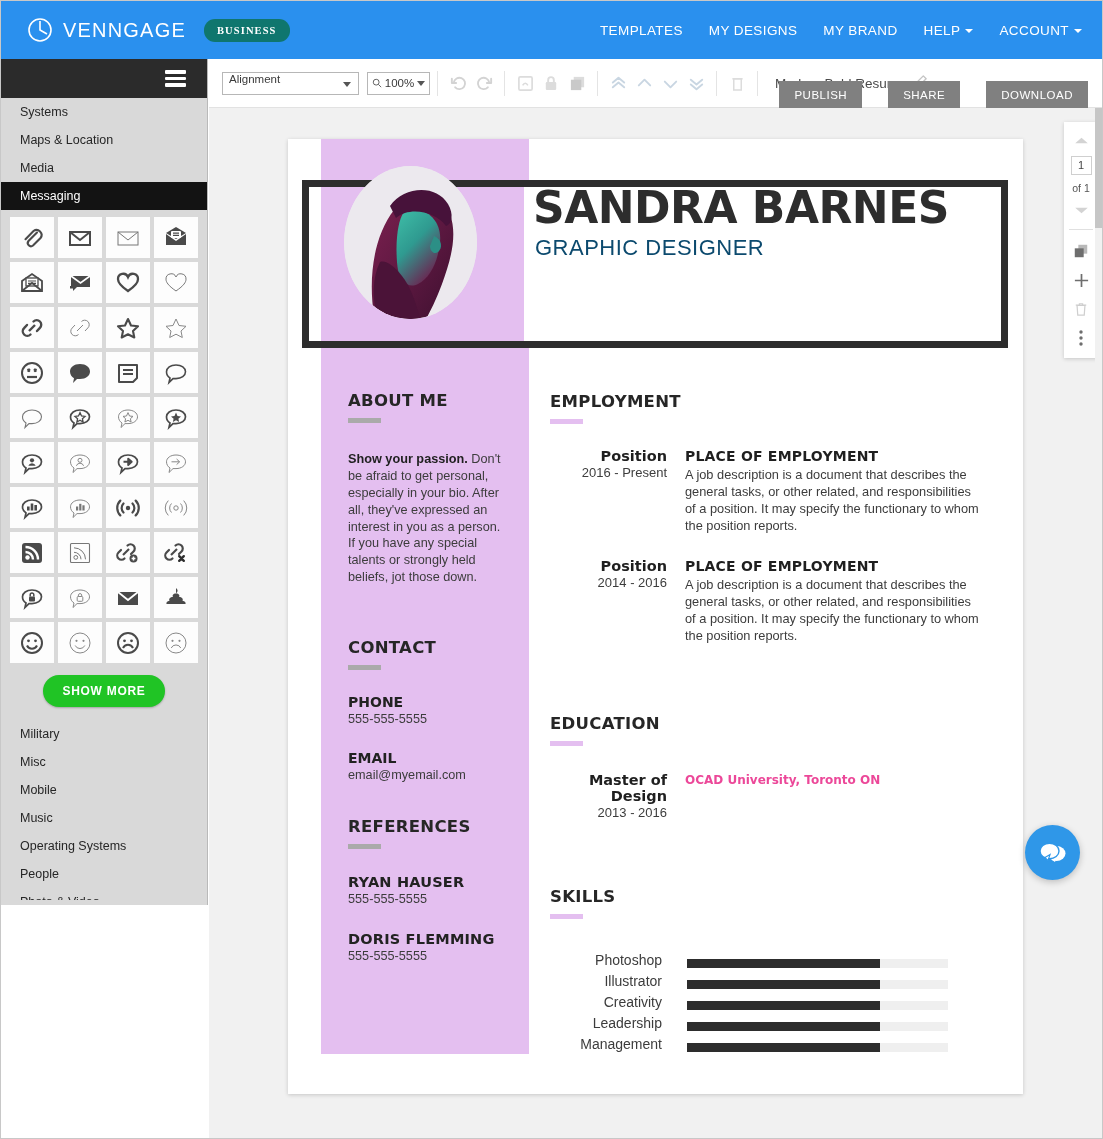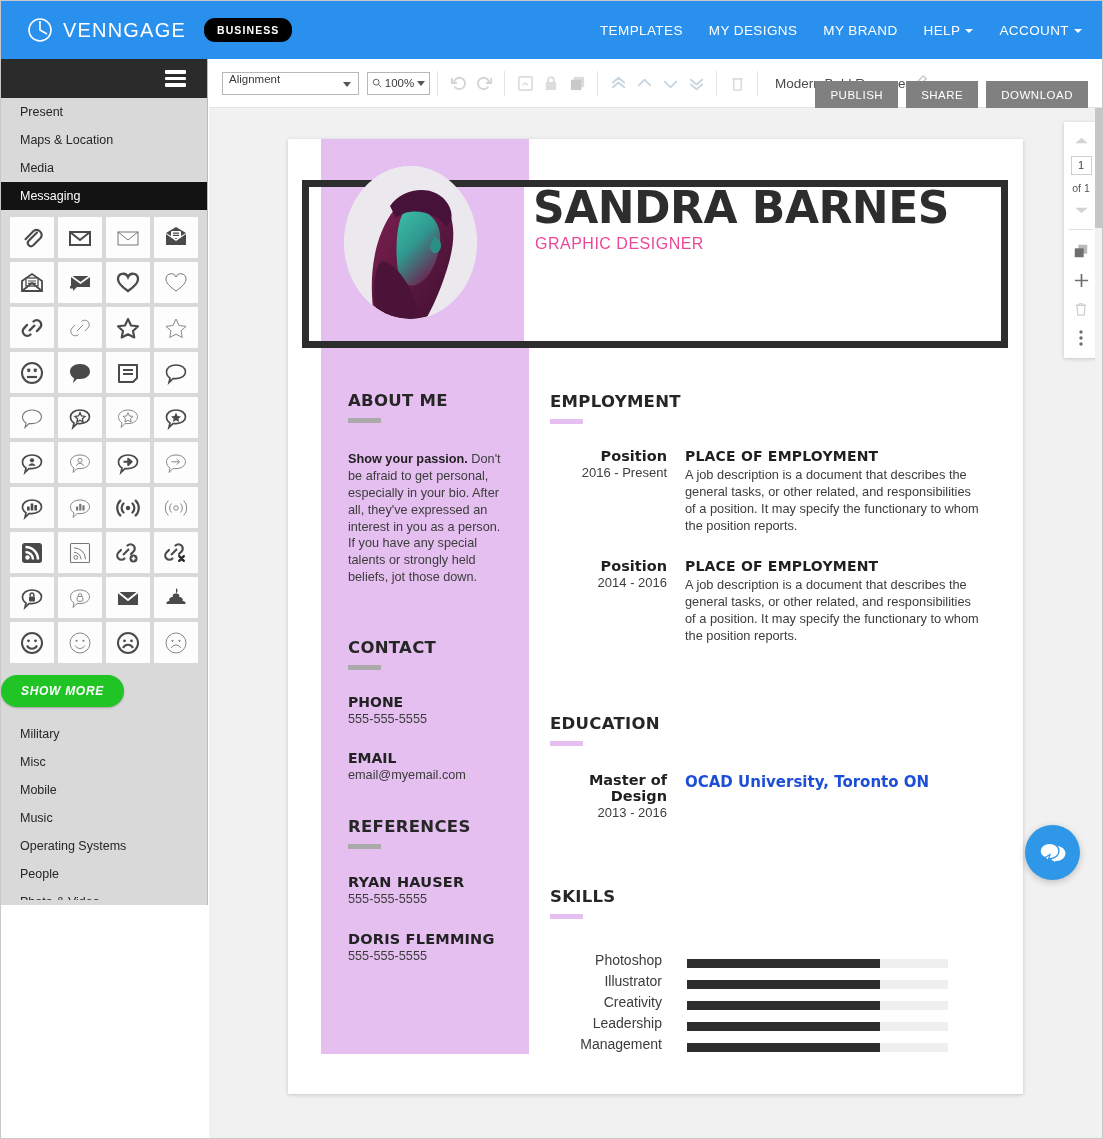--- a/index.html
+++ b/index.html
@@ -24,23 +24,23 @@
     background: #2a90ee;
     display: flex; align-items: center;
   }
   .brand { display: flex; align-items: center; margin-left: 26px; }
   .brand-mark { width: 26px; height: 26px; }
   .brand-name {
     color: #ffffff; font-size: 20px; letter-spacing: 1.2px;
     margin-left: 10px; font-weight: 400;
   }
   .brand-badge {
-    margin-left: 18px; background: #000000; color: #ffffff;
+    margin-left: 18px; background: #0f766e; color: #ffffff;
     font-size: 10.5px; letter-spacing: 1.1px; font-weight: 700;
-    padding: 6px 13px; border-radius: 11px;
+    padding: 6px 13px; border-radius: 11px; font-family: Liberation Serif, serif;
   }
   .topnav-right {
     margin-left: auto; margin-right: 22px;
     display: flex; align-items: center; gap: 26px;
   }
   .topnav-link {
     color: #ffffff; font-size: 13.5px; letter-spacing: .4px;
     white-space: nowrap; cursor: pointer;
   }
   .caret-down {
@@ -78,21 +78,21 @@
     display: grid; grid-template-columns: repeat(4, 1fr);
     gap: 4px; padding: 7px 9px 6px 9px; background: #d9d9d9;
   }
   .icon-cell {
     background: #fdfdfd; height: 41px;
     display: flex; align-items: center; justify-content: center;
     cursor: pointer;
   }
   .icon-cell svg { display: block; }
 
-  .showmore-wrap { padding: 6px 0 13px 0; background: #d9d9d9; font-style: italic; }
+  .showmore-wrap { padding: 6px 0 13px 0; text-align: center; background: #d9d9d9; }
   .showmore {
     display: inline-block; background: #20c425; color: #ffffff;
     font-size: 12px; font-weight: 700; letter-spacing: .7px;
     padding: 9px 20px; border-radius: 17px; cursor: pointer;
     box-shadow: 0 1px 2px rgba(0,0,0,.25);
   }
   .cat-list-lower .cat-item { height: 28px; line-height: 28px; }
   .cat-cut { overflow: hidden; height: 12px; }
 
   
@@ -124,21 +124,21 @@
     width: 26px; height: 26px; display: flex;
     align-items: center; justify-content: center; cursor: pointer;
   }
   .doc-title {
     font-size: 13.5px; color: #4a4a4a; margin-left: 10px; white-space: nowrap;
   }
   .doc-edit { margin-left: 7px; cursor: pointer; }
 
   .actionbar {
     position: absolute; right: 14px; top: 80px;
-    display: flex; gap: 8px;
+    display: flex; gap: 26px;
   }
   .action-btn {
     background: #808080; color: #ffffff; font-size: 11.5px;
     letter-spacing: .5px; padding: 8px 15px; cursor: pointer;
     border: none;
   }
 
   
   .canvas-area {
     position: absolute; left: 208px; top: 107px;
@@ -198,21 +198,21 @@
     overflow: hidden; background: #ece9ee;
   }
   .r-name {
     position: absolute; left: 245px; top: 43px;
     font-family: "DejaVu Sans", sans-serif;
     font-size: 44px; font-weight: 700; letter-spacing: -.5px;
     color: #2d2d2d; white-space: nowrap;
   }
   .r-role {
     position: absolute; left: 247px; top: 96px;
-    font-size: 16px; color: #ec4899; letter-spacing: .5px;
+    font-size: 22px; color: #0c4a6e; letter-spacing: .5px;
   }
 
   .sec-head {
     font-family: "DejaVu Sans", sans-serif;
     font-weight: 700; font-size: 16.5px; color: #262626;
     letter-spacing: .3px;
   }
   .sec-rule-grey { width: 33px; height: 5px; background: #aaaaaa; margin-top: 8px; }
   .sec-rule-pink { width: 33px; height: 5px; background: #e4bff0; margin-top: 8px; }
 
@@ -255,21 +255,21 @@
   .r-education { position: absolute; left: 262px; top: 575px; width: 430px; }
   .edu-row { display: flex; margin-top: 26px; }
   .edu-left { width: 135px; text-align: right; padding-right: 18px; flex: none; }
   .edu-deg {
     font-family: "DejaVu Sans", sans-serif; font-weight: 700;
     font-size: 14.5px; color: #1f1f1f;
   }
   .edu-years { font-size: 13px; color: #3d3d3d; margin-top: 1px; }
   .edu-school {
     font-family: "DejaVu Sans", sans-serif; font-weight: 700;
-    font-size: 15px; color: #1d4ed8; padding-top: 1px;
+    font-size: 12px; color: #ec4899; padding-top: 1px;
   }
 
   .r-skills { position: absolute; left: 234px; top: 748px; width: 460px; }
   .skill-rows { margin-top: 28px; }
   .skill-row { display: flex; align-items: flex-end; height: 21px; }
   .skill-label {
     width: 165px; text-align: right; padding-right: 25px;
     font-size: 14px; color: #3c3c3c; flex: none;
   }
   .skill-track {
@@ -315,21 +315,21 @@
   <div class="leftpanel">
     <div class="panel-header">
       <div class="hamburger">
           <span></span>
           <span></span>
           <span></span>
         </div>
     </div>
 
     <div class="cat-list">
-      <div class="cat-item">Present</div>
+      <div class="cat-item">Systems</div>
       <div class="cat-item">Maps &amp; Location</div>
       <div class="cat-item">Media</div>
       <div class="cat-item active">Messaging</div>
     </div>
 
     <div class="icon-grid">
 
       <div class="icon-cell">
           <svg width="26" height="26" viewBox="0 0 26 26">
             <path d="M18 7.5 L9.5 16 a3.2 3.2 0 0 0 4.5 4.5 L21.5 13 a5 5 0 0 0-7-7 L6.5 14.2" fill="none" stroke="#4a4a4a" stroke-width="2.1" stroke-linecap="round"></path>

